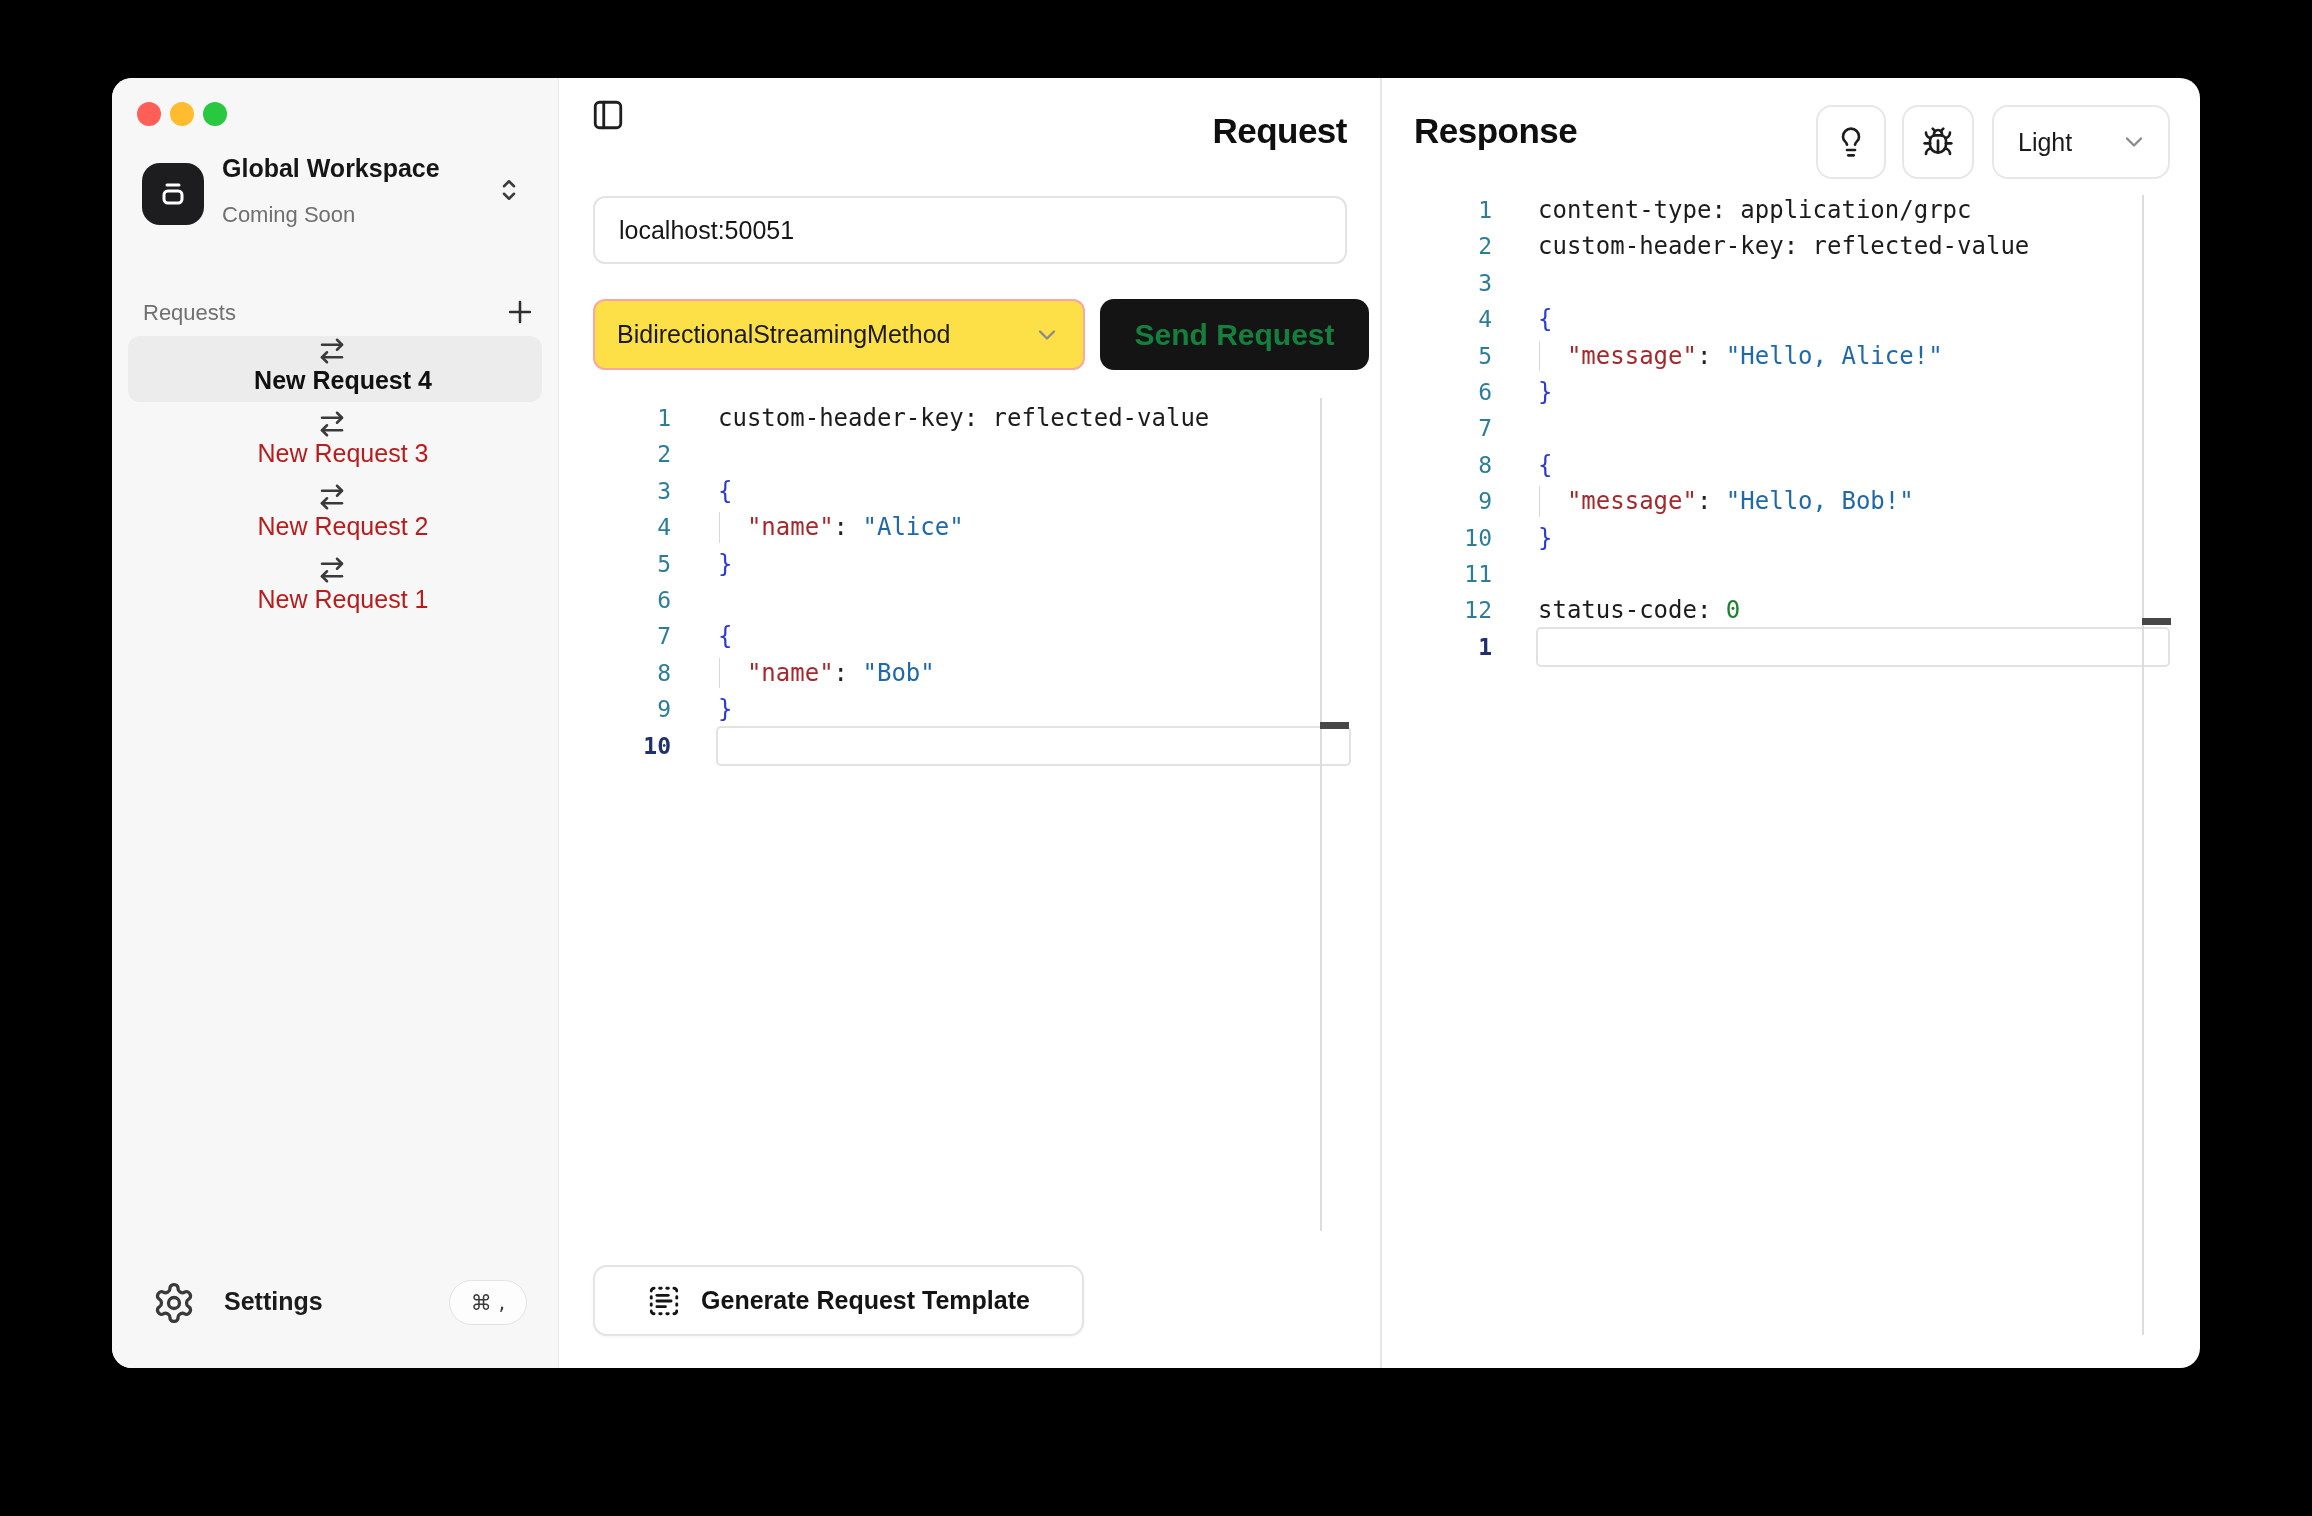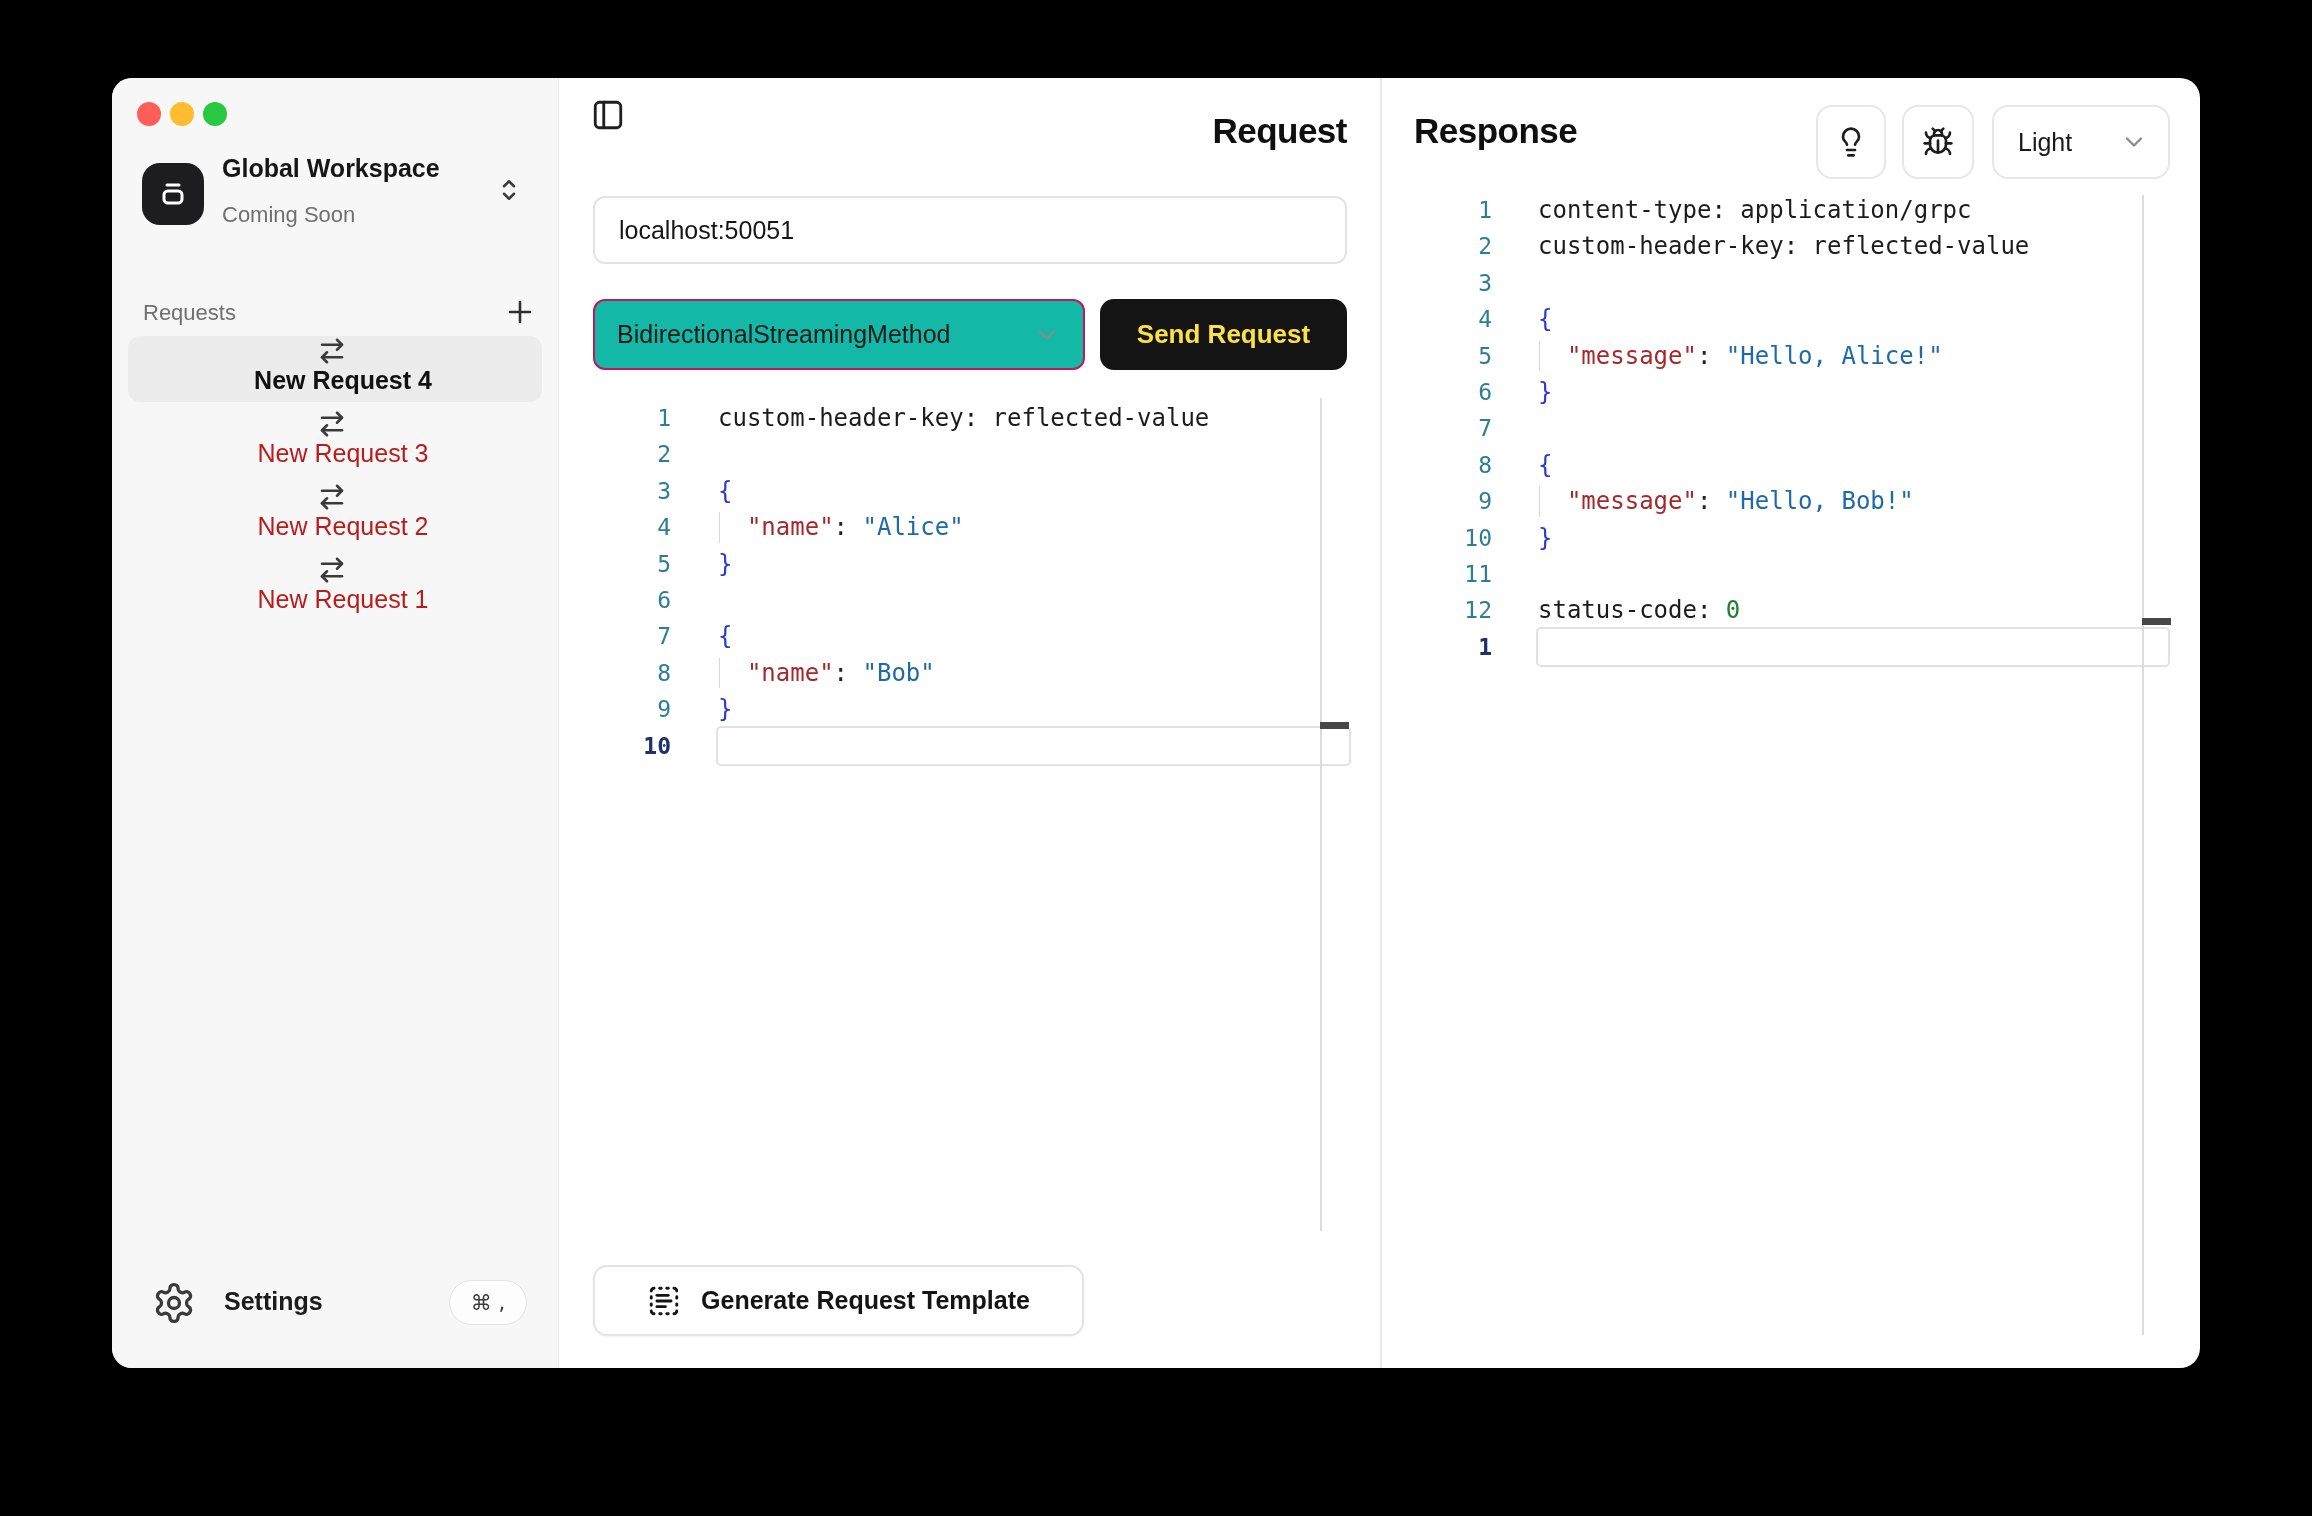--- a/index.html
+++ b/index.html
@@ -28,24 +28,24 @@
   .side-item.selected{background:var(--selected_row);}
   .side-item.selected .lbl{font-weight:700;color:#111;}
   .gear{left:40px;top:1203px;width:44px;height:44px;color:#3a3a3a;}
   .settings-lbl{left:112px;top:1209px;font-size:25px;font-weight:700;color:#1c1c1c;}
   .kbd-pill{left:337px;top:1202px;width:78px;height:45px;border:1.5px solid #e3e3e3;background:#fdfdfd;border-radius:23px;display:flex;align-items:center;justify-content:center;font-family:"DejaVu Sans",sans-serif;font-size:21px;color:#3a3a3a;}
   
   .toggle-btn{left:479px;top:20px;width:38px;height:38px;color:#1f1f1f;cursor:pointer;}
   .panel-title{font-size:35px;font-weight:700;color:#0f0f0f;letter-spacing:-0.5px;}
   .req-title{left:481px;top:33px;width:754px;text-align:right;}
   .url-input{left:481px;top:118px;width:754px;height:68px;border:2px solid #e3e3e3;border-radius:12px;background:#fff;font-size:25px;color:#161616;padding:7px 24px;font-family:inherit;outline:none;}
-  .method-select{left:481px;top:221px;width:492px;height:71px;border:2px solid #be185d;border-radius:12px;background:#14b8a6;display:flex;align-items:center;padding:0 22px;cursor:pointer;}
+  .method-select{left:481px;top:221px;width:492px;height:71px;border:2px solid #fca5a5;border-radius:12px;background:#fde047;display:flex;align-items:center;padding:0 22px;cursor:pointer;}
   .method-select .val{font-size:25px;color:#1a1a1a;flex:1;white-space:nowrap;}
   .chev-dn{color:#8a8a8a;flex:0 0 auto;}
-  .send-btn{left:988px;top:221px;width:247px;height:71px;background:var(--accent_dark);border:none;border-radius:14px;color:#fde047;font-size:26px;font-weight:700;font-family:inherit;cursor:pointer;}
+  .send-btn{left:988px;top:221px;width:269px;height:71px;background:var(--accent_dark);border:none;border-radius:14px;color:#15803d;font-size:30px;font-weight:700;font-family:inherit;cursor:pointer;}
   .divider2{left:1268px;top:0;width:1.5px;height:100%;background:var(--border);}
   
   .editor{position:absolute;font-family:"DejaVu Sans Mono","Liberation Mono",monospace;font-size:24px;}
   .ed-row{display:flex;height:36.4px;line-height:36.4px;align-items:stretch;}
   .ed-gut{width:70px;text-align:right;color:var(--gutter);font-size:23px;flex:0 0 auto;}
   .ed-gut.active{color:var(--gutter_active);font-weight:700;}
   .ed-content{margin-left:47px;width:631px;white-space:pre;position:relative;color:var(--code_text);}
   .ed-content.active{outline:2px solid #e2e2e2;border-radius:3px;background:#fff;}
   .resp .ed-gut{width:68px;}
   .resp .ed-content{margin-left:46px;width:630px;}

